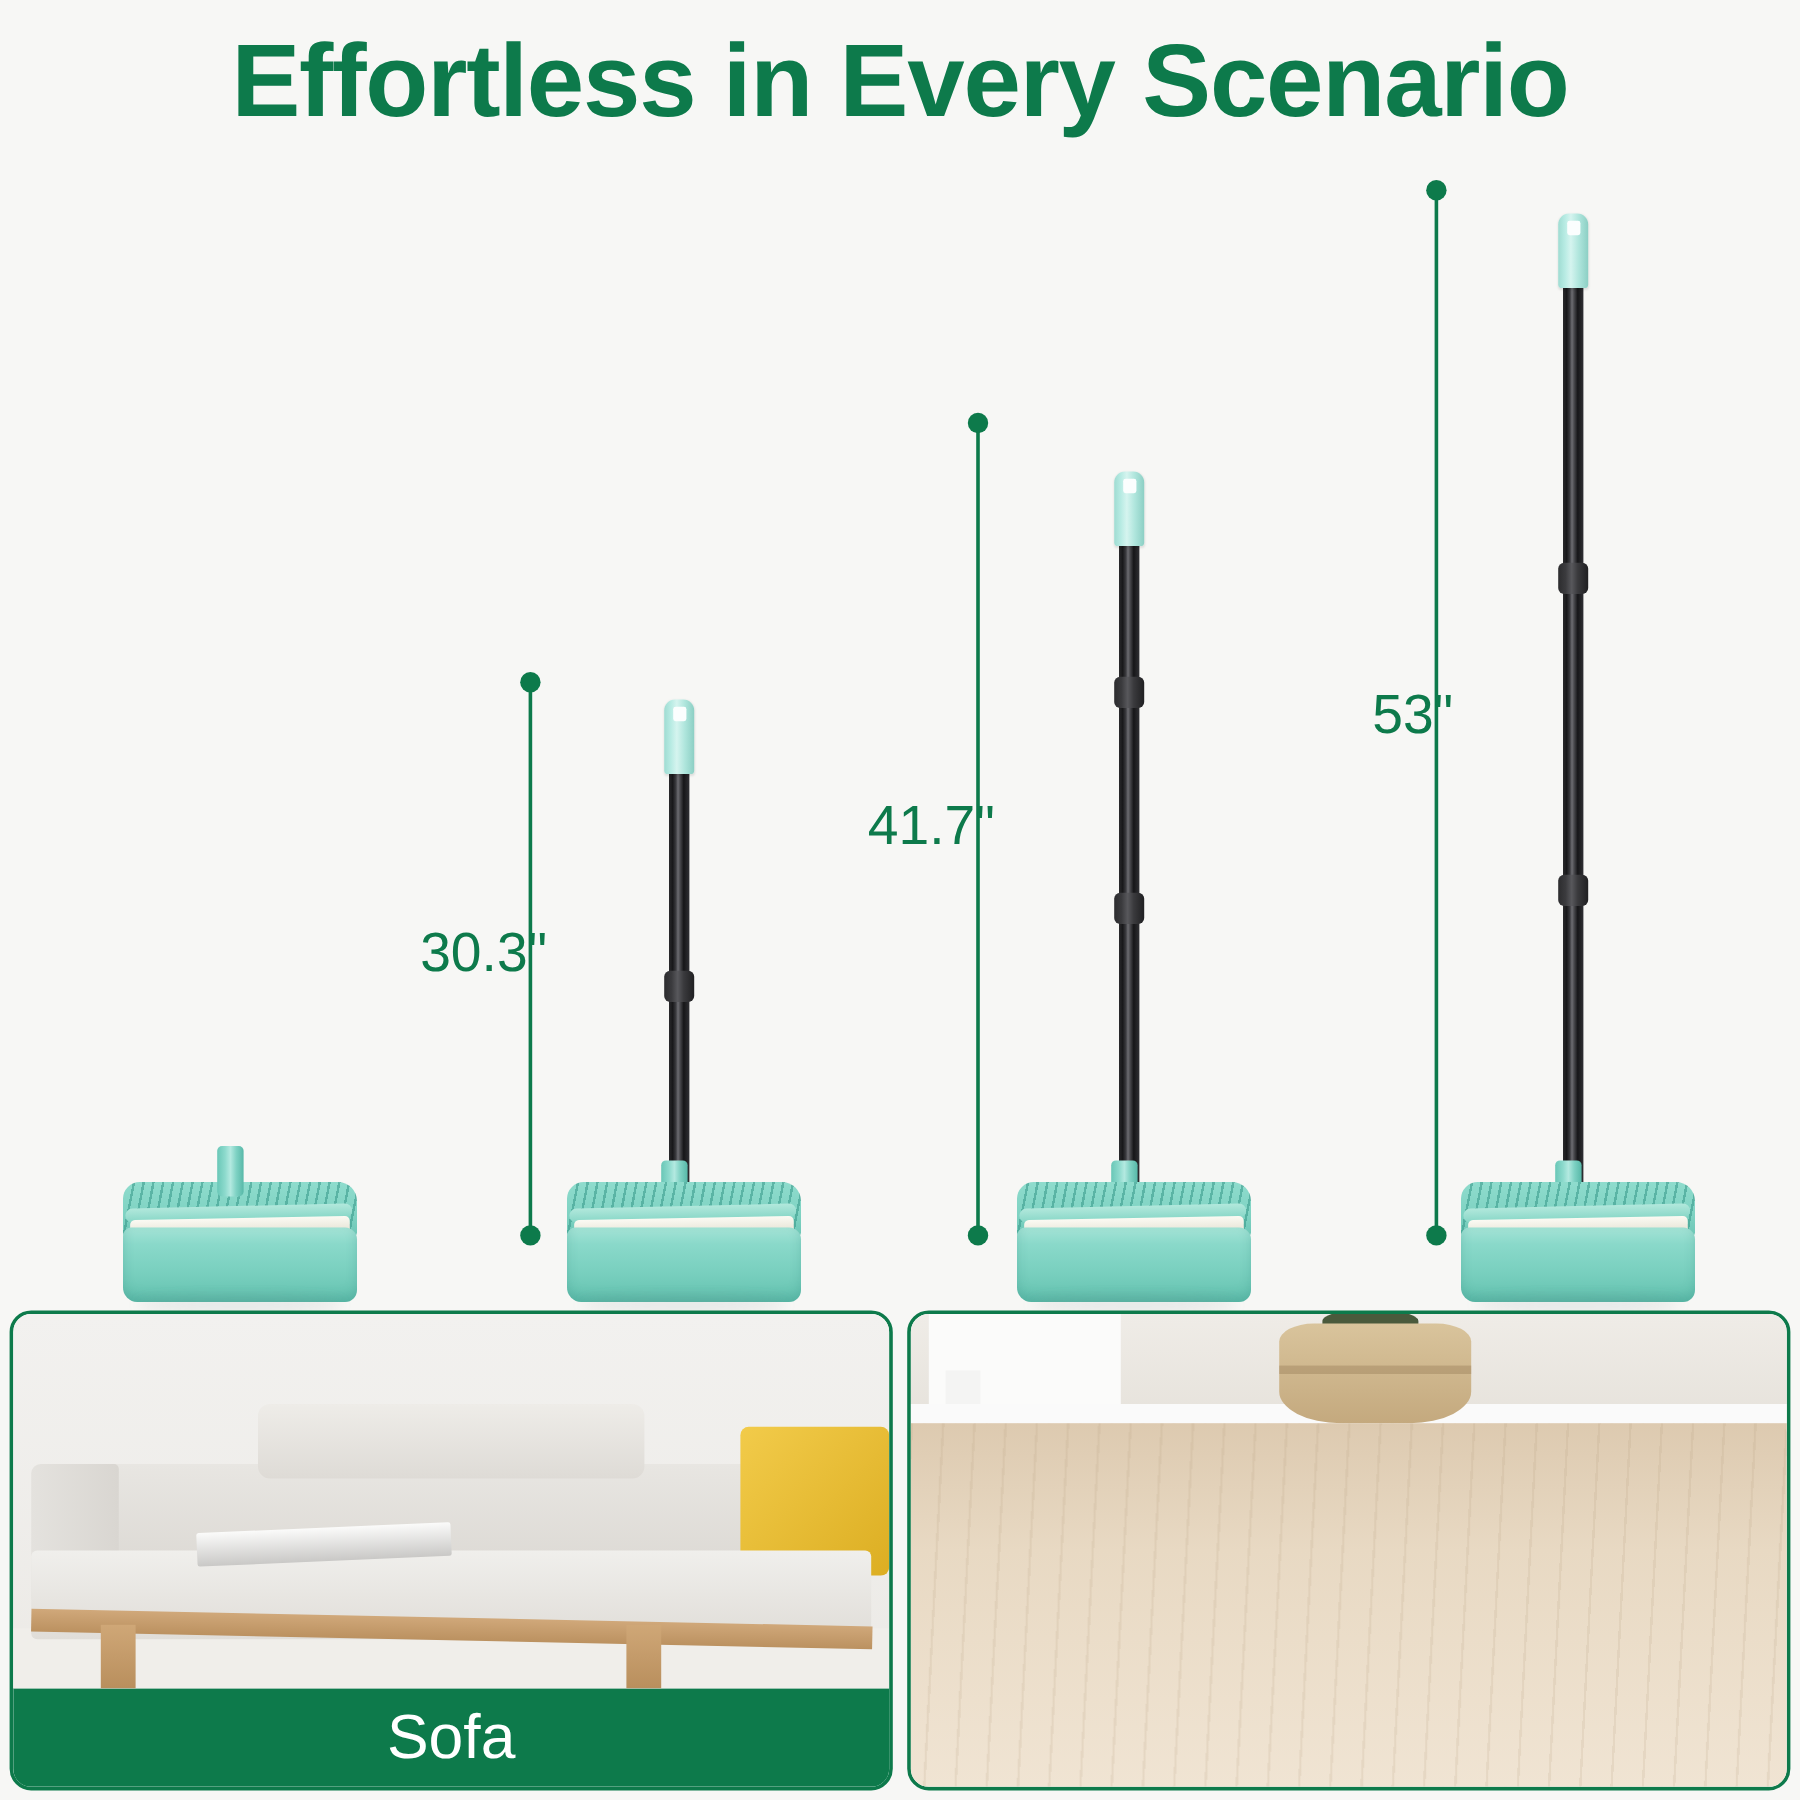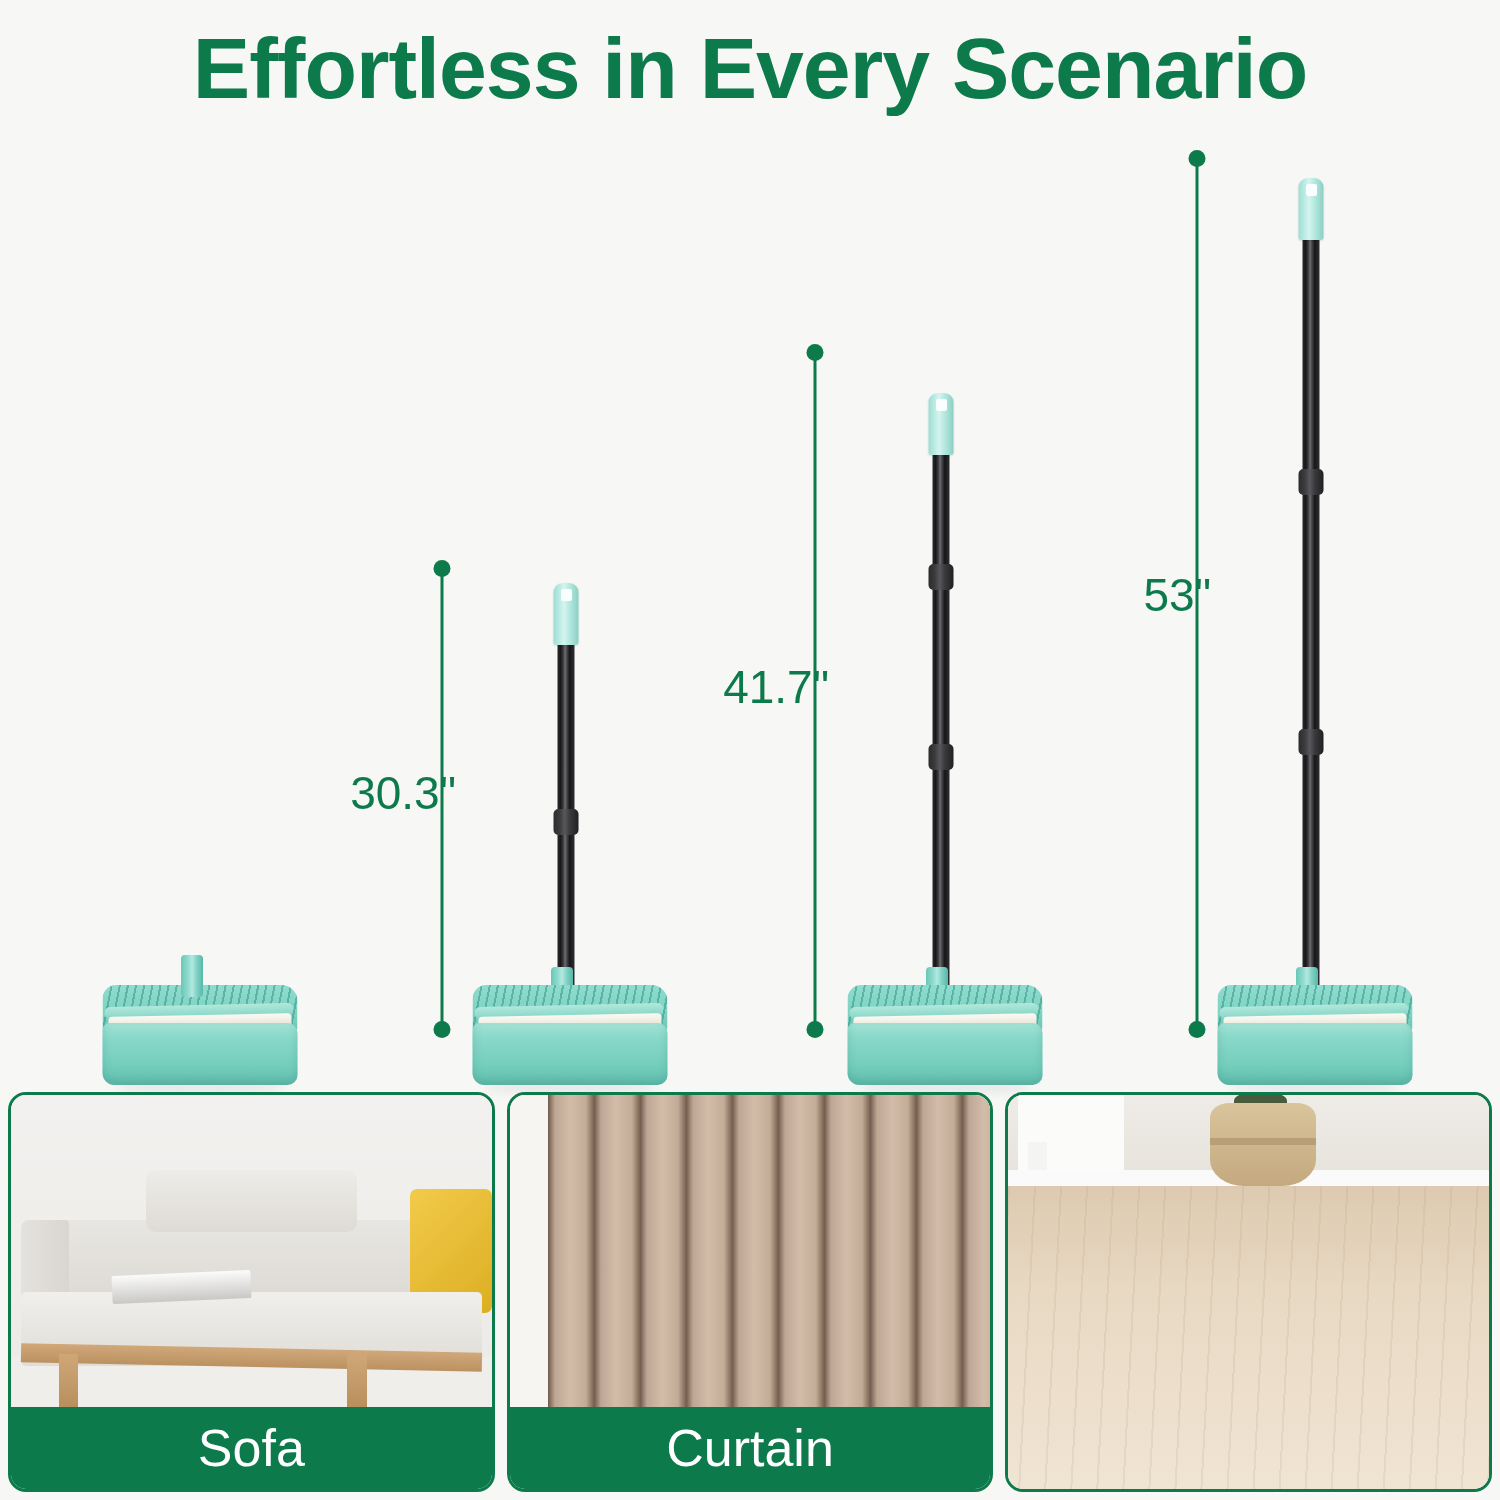--- a/index.html
+++ b/index.html
@@ -395,27 +395,20 @@
       <div class="sofa-seat"></div>
       <div class="sofa-mag"></div>
       <div class="sofa-rail"></div>
       <div class="sofa-leg" style="left:10%;"></div>
       <div class="sofa-leg" style="left:70%;"></div>
     </div>
     <div class="card-label">Sofa</div>
   </div>
 
 
-  <div class="card">
-    <div class="card-photo">
-      <div class="curtain-bg"></div>
-      <div class="curtain-folds"></div>
-    </div>
-    <div class="card-label">Curtain</div>
-  </div>
 
   <div class="card">
     <div class="card-photo">
       <div class="floor-wall"></div>
       <div class="floor-door"></div>
       <div class="floor-leg"></div>
       <div class="floor-base"></div>
       <div class="floor-plant"></div>
       <div class="floor-basket"></div>
       <div class="floor-surface"></div>

